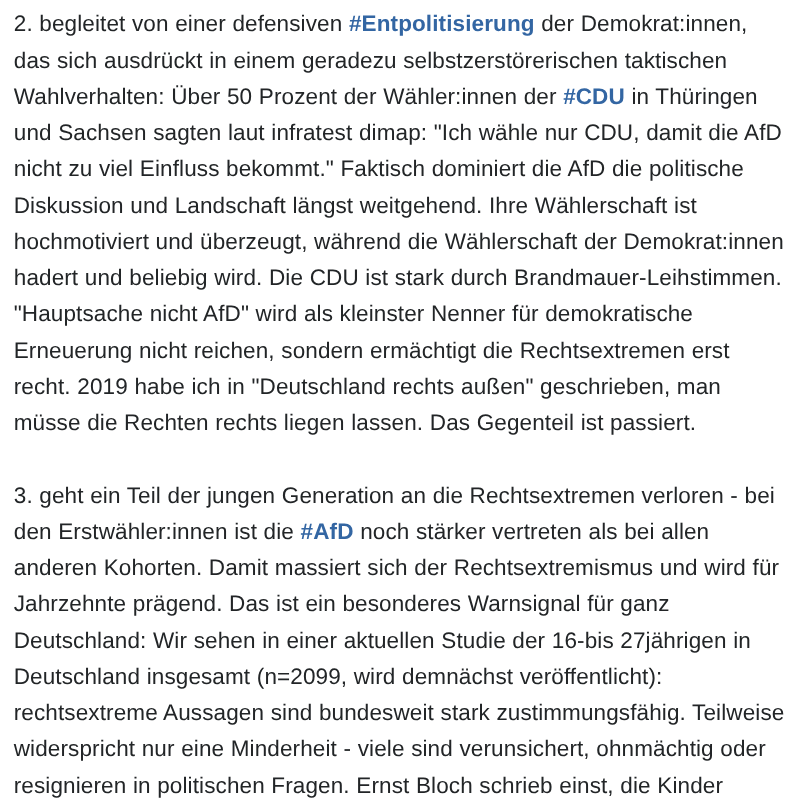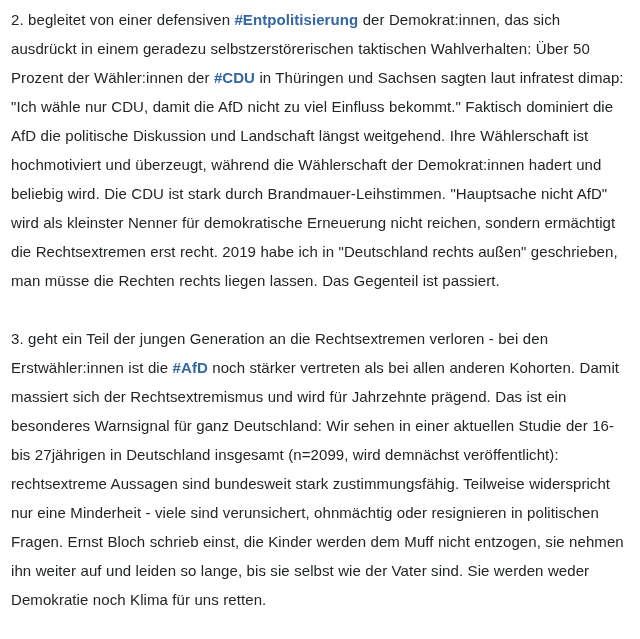--- a/index.html
+++ b/index.html
@@ -15,21 +15,21 @@
     font-family: "Liberation Sans", sans-serif;
     -webkit-font-smoothing: antialiased;
   }
   #post-body {
     box-sizing: border-box;
     width: 640px;
     padding: 0px 11px 0 11px;
   }
   .para {
     margin: 0;
-    font-size: 15px;
+    font-size: 18px;
     line-height: 29.0px;
     color: #222527;
     letter-spacing: 0.005em;
     word-spacing: 0.01em;
     text-align: left;
     hyphens: none;
     -webkit-hyphens: none;
   }
   .para.first {
     padding-top: 5px;

